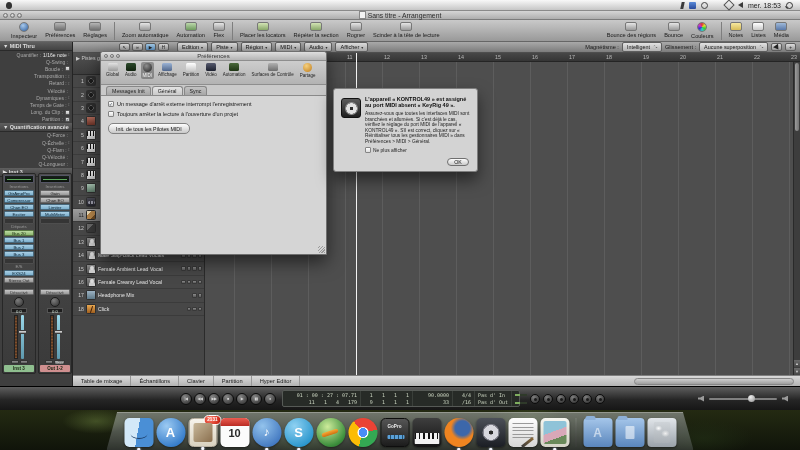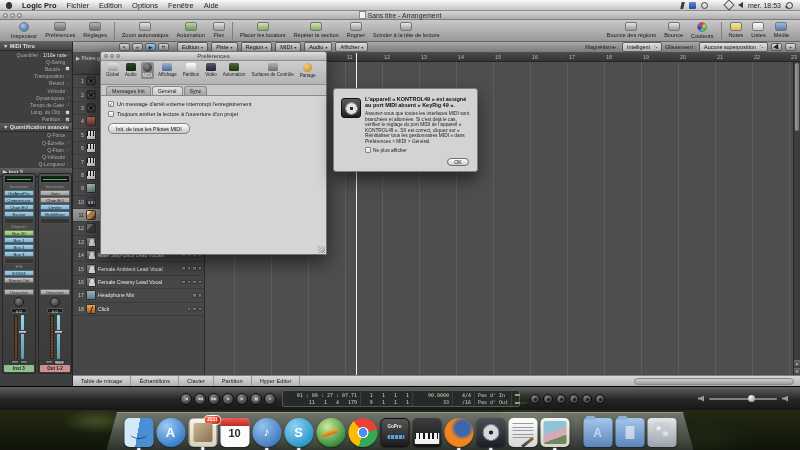--- a/index.html
+++ b/index.html
@@ -303,28 +303,20 @@
 .dk-trash::after{content:"";position:absolute;inset:4px 6px;background:
  radial-gradient(5px 4px at 30% 30%,#fff,transparent 70%),
  radial-gradient(6px 5px at 70% 55%,#f0f0f0,transparent 70%),
  linear-gradient(#cfd4d8,#aab0b6);border-radius:2px}
 </style>
 </head>
 <body>
 
 <div class="menubar">
   <span class="applelogo"></span>
-  <span id="mb-items" style="display:flex">
-      <span class="mi b">Logic Pro</span>
-      <span class="mi">Fichier</span>
-      <span class="mi">Edition</span>
-      <span class="mi">Options</span>
-      <span class="mi">Fenêtre</span>
-      <span class="mi">Aide</span>
-    </span>
   <div class="mbright">
     <span id="mb-status" style="display:flex;align-items:center;gap:5px">
         <span class="si si-bluetooth"></span>
         <span class="si si-input-menu"></span>
         <span class="si si-time-machine"></span>
         <span class="si si-universal-access"></span>
         <span class="si si-airport"></span>
         <span class="si si-volume"></span>
       </span>
     <span class="clock">mer. 18:53</span>

